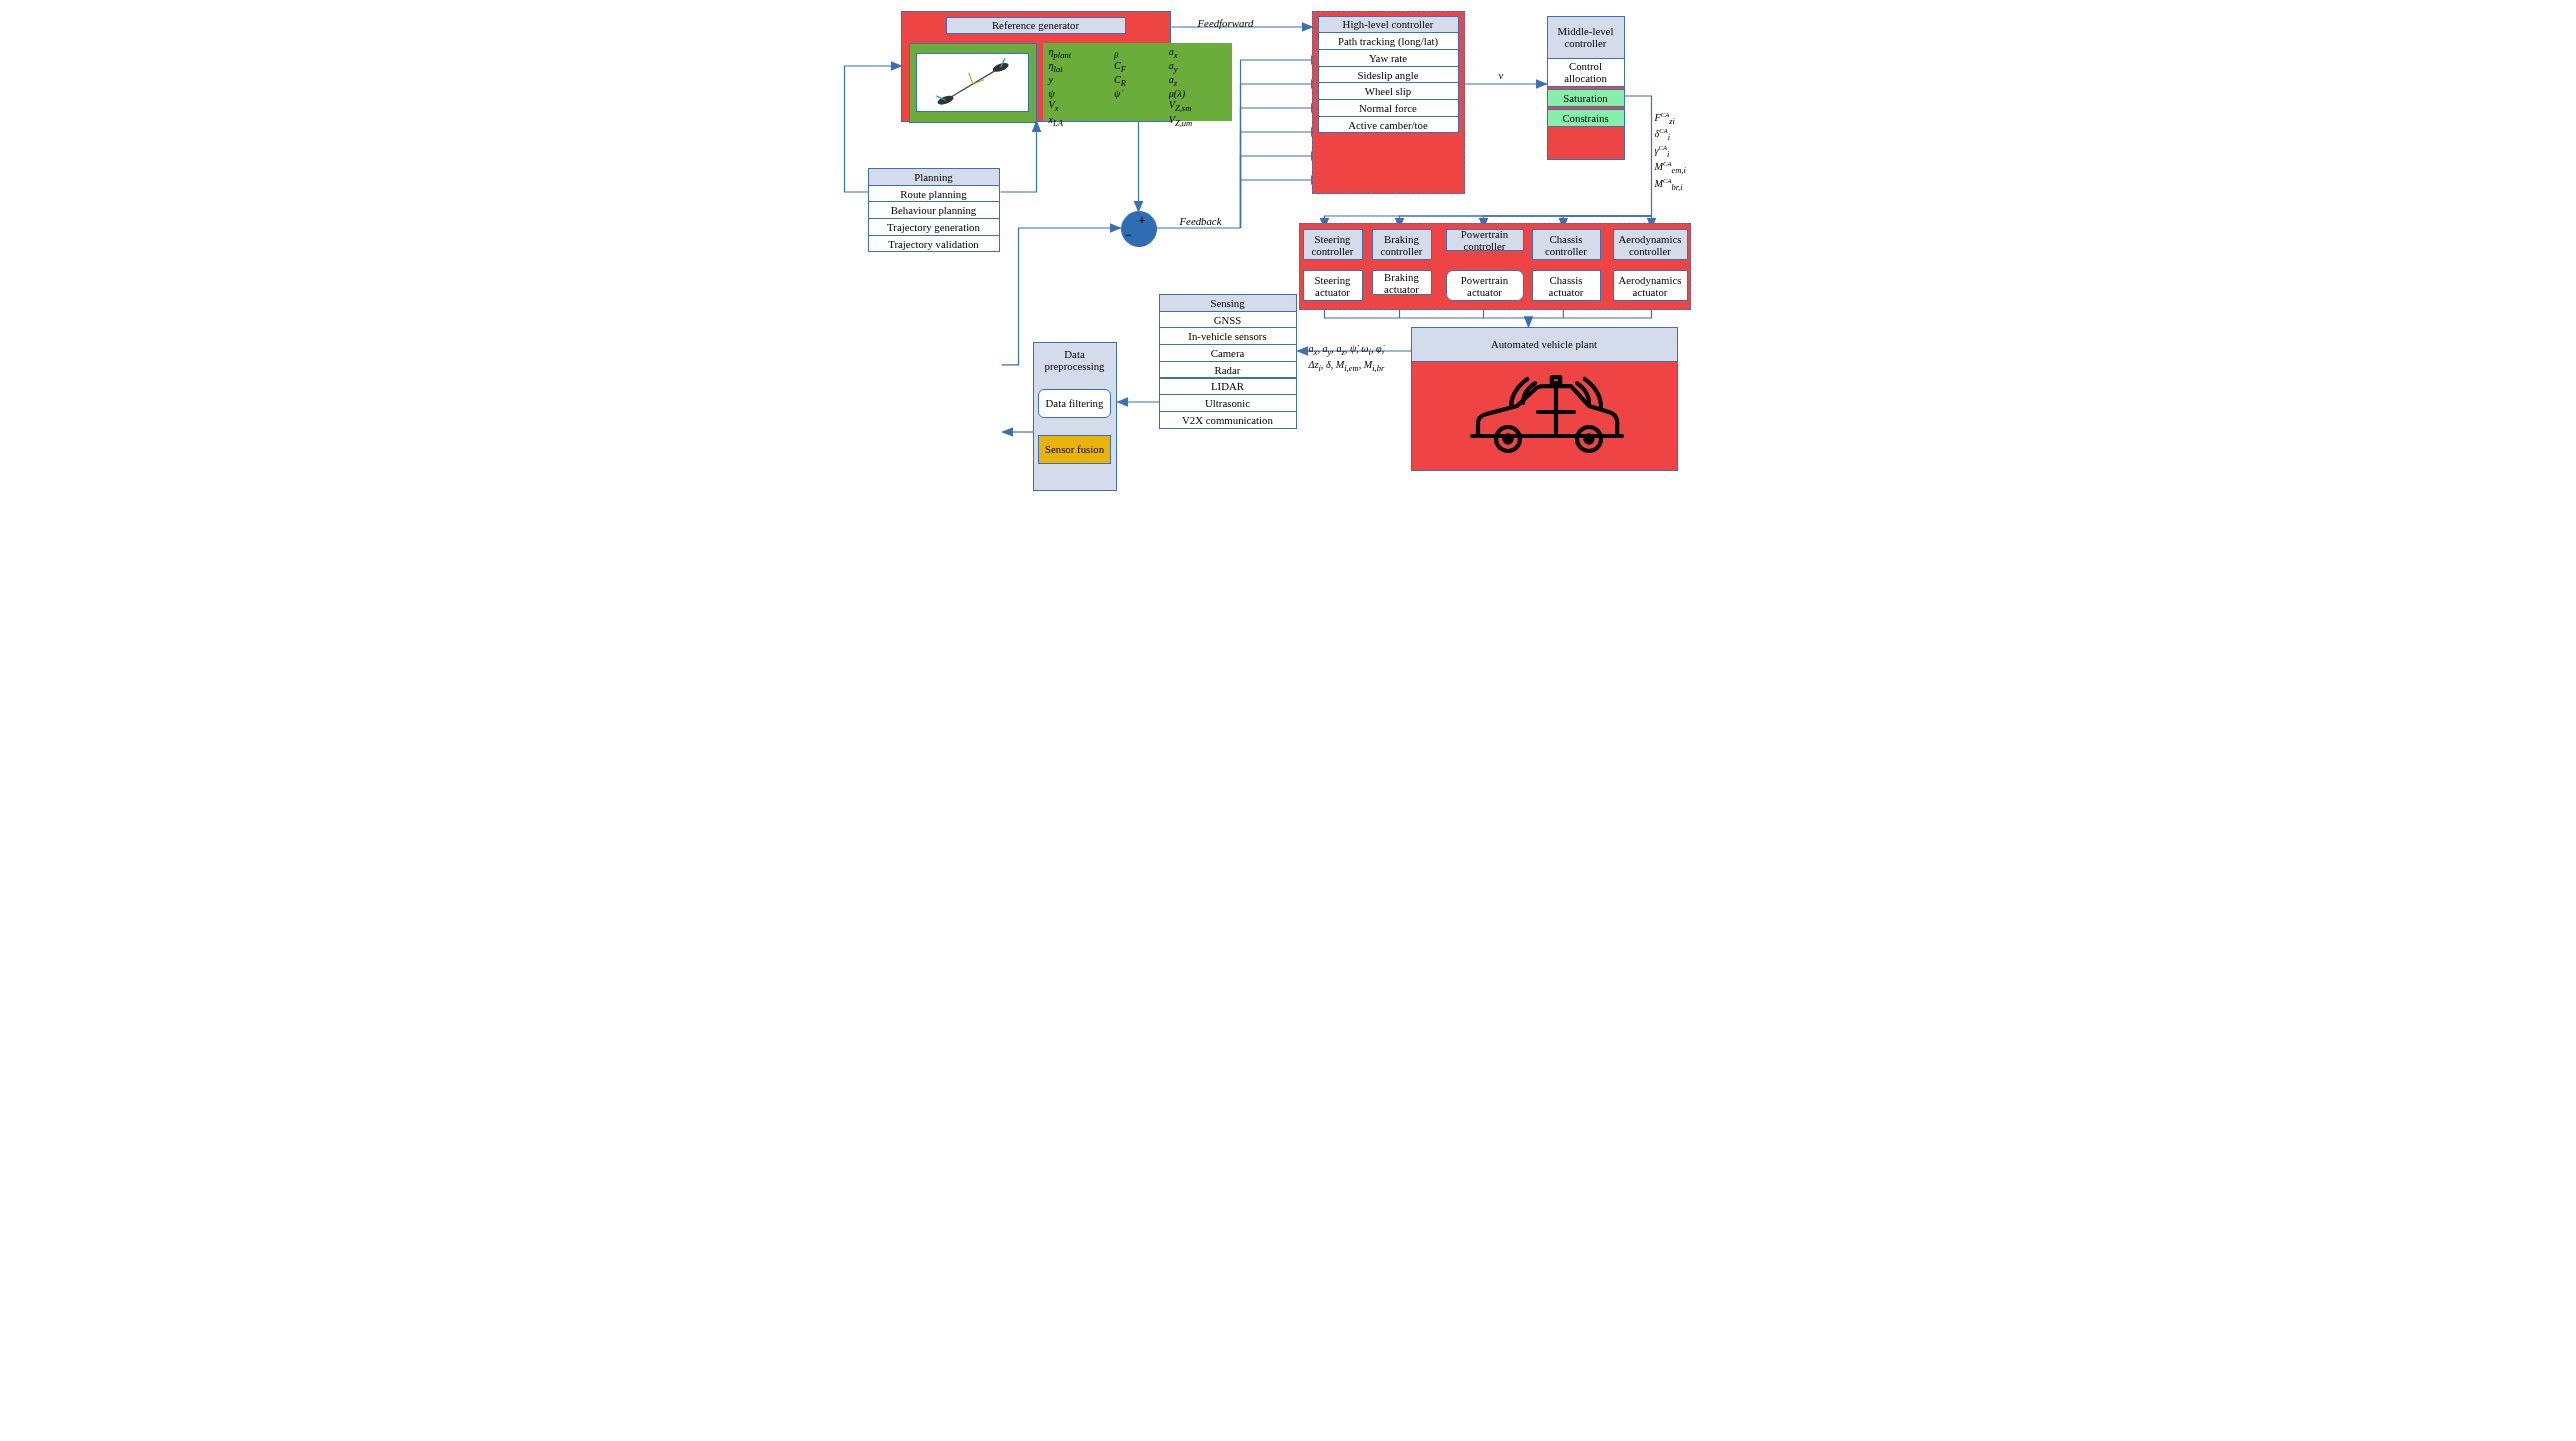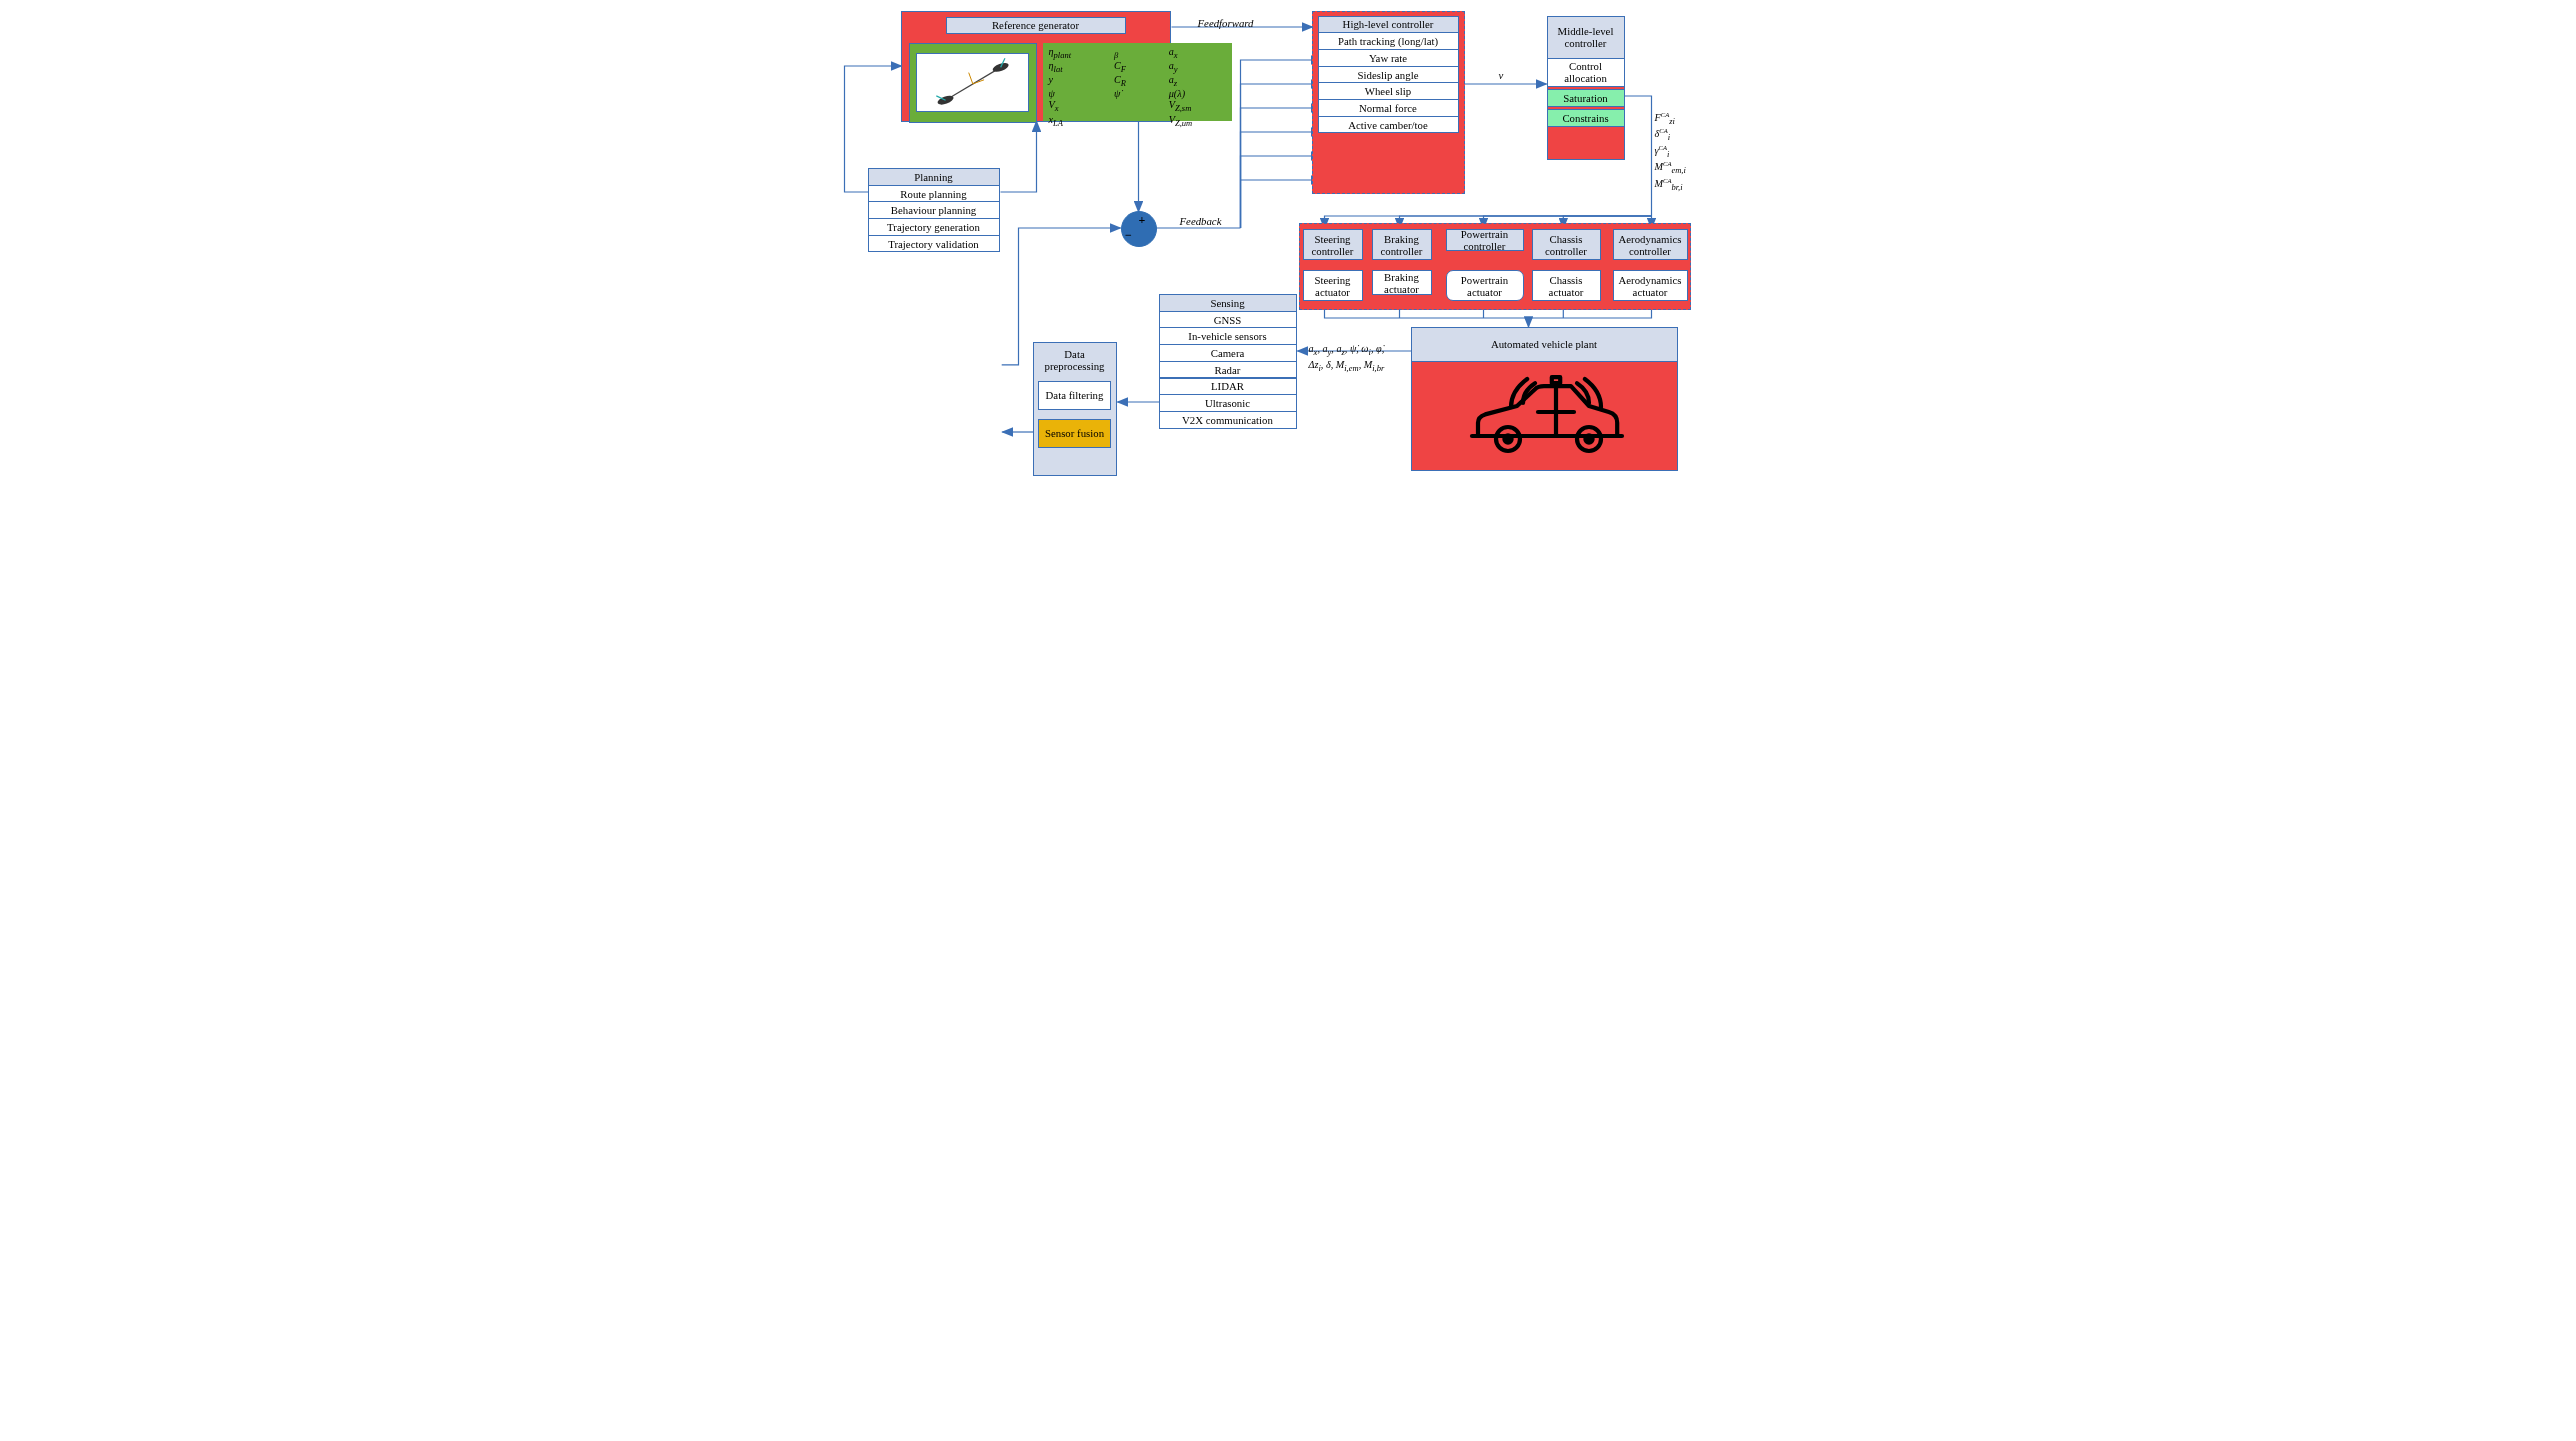--- a/index.html
+++ b/index.html
@@ -121,23 +121,23 @@
 
 <div class="stack" style="left:36px;top:168px;width:132px">
   <div class="header">Planning</div>
 <div class="item">Route planning</div>
       <div class="item">Behaviour planning</div>
       <div class="item">Trajectory generation</div>
       <div class="item">Trajectory validation</div>
     </div>
 
 
-<div class="box" style="left:201px;top:342px;width:84px;height:134px;background:#d4dceb;padding:4.8px">
+<div class="box" style="left:201px;top:342px;width:84px;height:149px;background:#d4dceb;padding:4.8px">
   <div style="text-align:center;margin-bottom:6px">Data preprocessing</div>
-<div class="item" style="background: rgb(255, 255, 255); margin: 9px 0px; height: 29px; display: flex; align-items: center; justify-content: center;">Data filtering</div>
+<div class="item" style="background: rgb(255, 255, 255); margin: 17px 0px; height: 29px; display: flex; align-items: center; justify-content: center; border-radius: 6px;">Data filtering</div>
       <div class="item" style="background: #eab308; margin: 5px 0px; height: 29px; display: flex; align-items: center; justify-content: center;">Sensor fusion</div>
     </div>
 
 <div class="stack" style="left:327px;top:294px;width:138px">
   <div class="header">Sensing</div>
 <div class="item">GNSS</div>
       <div class="item">In-vehicle sensors</div>
       <div class="item">Camera</div>
       <div class="item">Radar</div>
       <div class="item">LIDAR</div>

